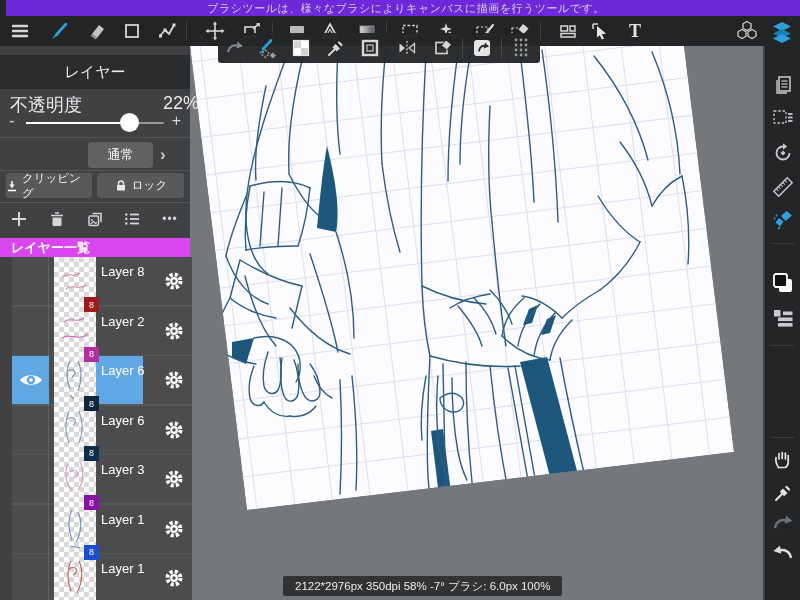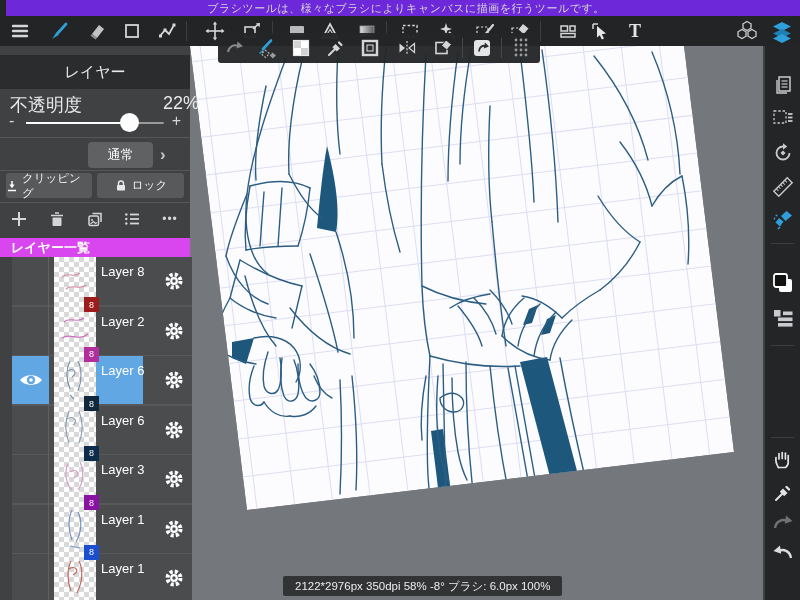--- a/index.html
+++ b/index.html
@@ -707,16 +707,16 @@
             <circle cx="16" cy="15" r="1.4"></circle>
             <circle cx="6" cy="20" r="1.4"></circle>
             <circle cx="11" cy="20" r="1.4"></circle>
             <circle cx="16" cy="20" r="1.4"></circle>
           </g>
         </svg>
     </div>
   </div>
 
   <div class="status">
-    <span>2122*2976px 350dpi 58% -8° ブラシ: 6.0px 100%</span>
+    <span>2122*2976px 350dpi 58% -7° ブラシ: 6.0px 100%</span>
   </div>
 
 </div>
 
 </body></html>

